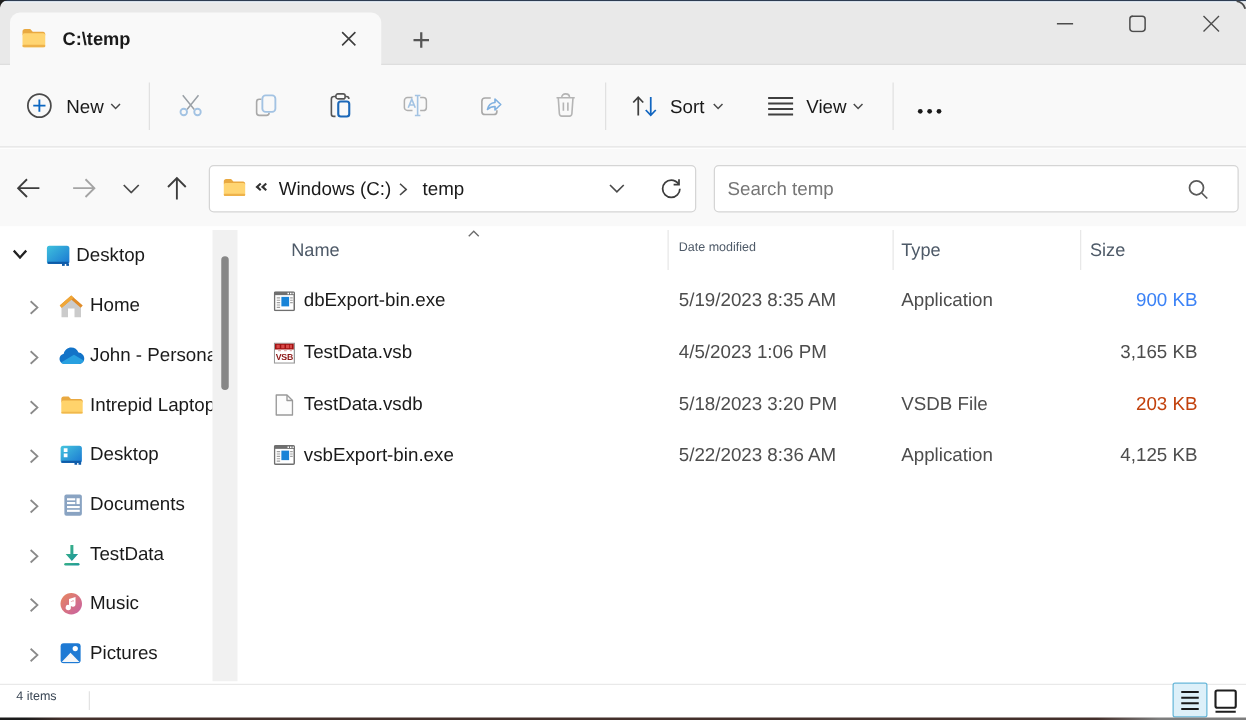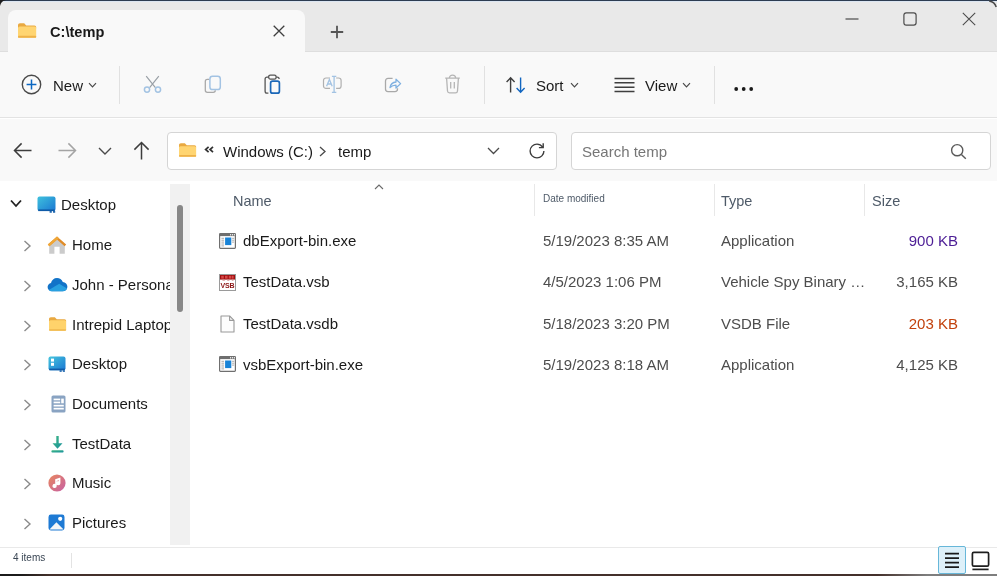--- a/index.html
+++ b/index.html
@@ -318,35 +318,34 @@
     <rect x="11.0" y="1.2" width="1.2" height="1.2" fill="#ffffff"></rect>
     <rect x="13.0" y="1.2" width="1.2" height="1.2" fill="#ffffff"></rect>
     <rect x="15.0" y="1.2" width="1.0" height="1.2" fill="#ffffff"></rect>
     <path d="M2.4 5.3 L5.1 5.3 M2.4 7.2 L5.1 7.2 M2.4 9.1 L5.1 9.1 M2.4 11.0 L5.1 11.0 M2.4 12.9 L5.1 12.9" stroke="#a0a0a0" stroke-width="0.9" fill="none"></path>
     <path d="M13.1 5.3 L15.2 5.3 M13.1 7.2 L15.2 7.2 M13.1 9.1 L15.2 9.1" stroke="#a0a0a0" stroke-width="0.9" fill="none"></path>
     <rect x="6.1" y="4.5" width="6.2" height="7.6" fill="#1883d7"></rect>
   </svg>
   <div class="txt" style="left:243px;top:232px;">dbExport-bin.exe</div>
   <div class="txt" style="left:543px;top:232px;color:#4d4d4d;">5/19/2023 8:35 AM</div>
   <div class="txt" style="left:721px;top:232px;color:#4d4d4d;">Application</div>
-  <div class="txt" style="left:851px;top:232px;width:107px;text-align:right;color:#4c1d95;">900 KB</div>
+  <div class="txt" style="left:851px;top:232px;width:107px;text-align:right;color:#3b82f6;">900 KB</div>
 
   <svg class="abs" style="left:219px;top:274px;" width="17" height="17" viewBox="0 0 17 17">
     <rect x="0.5" y="0.5" width="16" height="16" fill="#ffffff" stroke="#9a9a9a" stroke-width="1"></rect>
     <rect x="1" y="1" width="15" height="4.6" fill="#a01010"></rect>
     <rect x="2.2" y="1.8" width="2.6" height="2.8" fill="#d84848"></rect>
     <rect x="6.0" y="1.8" width="2.6" height="2.8" fill="#d84848"></rect>
     <rect x="9.8" y="1.8" width="2.6" height="2.8" fill="#d84848"></rect>
     <rect x="13.0" y="1.8" width="1.6" height="2.8" fill="#d84848"></rect>
     <path d="M3.5 6.4 L5.8 6.4 M8.2 6.4 L10.4 6.4 M12.8 6.4 L14.5 6.4" stroke="#e0b0b0" stroke-width="1.2"></path>
     <text x="8.5" y="14.3" font-family="Liberation Sans, sans-serif" font-size="7" font-weight="bold" fill="#8c1515" text-anchor="middle" letter-spacing="-0.2">VSB</text>
   </svg>
   <div class="txt" style="left:243px;top:273px;">TestData.vsb</div>
   <div class="txt" style="left:543px;top:273px;color:#4d4d4d;">4/5/2023 1:06 PM</div>
-  <div class="txt" style="left:721px;top:273px;color:#4d4d4d;">Vehicle Spy Binary …</div>
   <div class="txt" style="left:851px;top:273px;width:107px;text-align:right;color:#4d4d4d;">3,165 KB</div>
 
   <svg class="abs" style="left:220px;top:315px;" width="15" height="18" viewBox="0 0 15 18">
     <path d="M1 1 L9.6 1 L14 5.4 L14 17 L1 17 Z" fill="#fdfdfd" stroke="#9a9a9a" stroke-width="1.1" stroke-linejoin="round"></path>
     <path d="M9.6 1 L9.6 5.4 L14 5.4" fill="none" stroke="#9a9a9a" stroke-width="1.1" stroke-linejoin="round"></path>
   </svg>
   <div class="txt" style="left:243px;top:315px;">TestData.vsdb</div>
   <div class="txt" style="left:543px;top:315px;color:#4d4d4d;">5/18/2023 3:20 PM</div>
   <div class="txt" style="left:721px;top:315px;color:#4d4d4d;">VSDB File</div>
   <div class="txt" style="left:851px;top:315px;width:107px;text-align:right;color:#c2410c;">203 KB</div>
@@ -355,21 +354,21 @@
     <rect x="0.6" y="0.6" width="15.8" height="14.8" rx="0.8" stroke="#6f6f6f" stroke-width="1.2" fill="#ffffff"></rect>
     <rect x="0.6" y="0.6" width="15.8" height="2.5" fill="#6f6f6f"></rect>
     <rect x="11.0" y="1.2" width="1.2" height="1.2" fill="#ffffff"></rect>
     <rect x="13.0" y="1.2" width="1.2" height="1.2" fill="#ffffff"></rect>
     <rect x="15.0" y="1.2" width="1.0" height="1.2" fill="#ffffff"></rect>
     <path d="M2.4 5.3 L5.1 5.3 M2.4 7.2 L5.1 7.2 M2.4 9.1 L5.1 9.1 M2.4 11.0 L5.1 11.0 M2.4 12.9 L5.1 12.9" stroke="#a0a0a0" stroke-width="0.9" fill="none"></path>
     <path d="M13.1 5.3 L15.2 5.3 M13.1 7.2 L15.2 7.2 M13.1 9.1 L15.2 9.1" stroke="#a0a0a0" stroke-width="0.9" fill="none"></path>
     <rect x="6.1" y="4.5" width="6.2" height="7.6" fill="#1883d7"></rect>
   </svg>
   <div class="txt" style="left:243px;top:356px;">vsbExport-bin.exe</div>
-  <div class="txt" style="left:543px;top:356px;color:#4d4d4d;">5/19/2023 8:18 AM</div>
+  <div class="txt" style="left:543px;top:356px;color:#4d4d4d;">5/22/2023 8:36 AM</div>
   <div class="txt" style="left:721px;top:356px;color:#4d4d4d;">Application</div>
   <div class="txt" style="left:851px;top:356px;width:107px;text-align:right;color:#4d4d4d;">4,125 KB</div>
 
   <div class="abs" style="left:0;top:547px;width:997px;height:29px;background:#ffffff;border-top:1px solid #e9e9e9;"></div>
   <div class="txt" style="left:13px;top:552px;font-size:10px;color:#3a4654;">4 items</div>
   <div class="abs" style="left:71px;top:553px;width:1px;height:15px;background:#e3e3e3;"></div>
   <div class="abs" style="left:938px;top:546px;width:28px;height:28px;background:#ddf0f9;border:1.5px solid #67b7d9;border-radius:2px;"></div>
   <svg class="abs" style="left:944px;top:552px;" width="16" height="17" viewBox="0 0 16 17">
     <path d="M1 1.6 L15 1.6 M1 6.1 L15 6.1 M1 10.6 L15 10.6 M1 15.1 L15 15.1" stroke="#1a1a1a" stroke-width="1.6" fill="none"></path>
   </svg>

